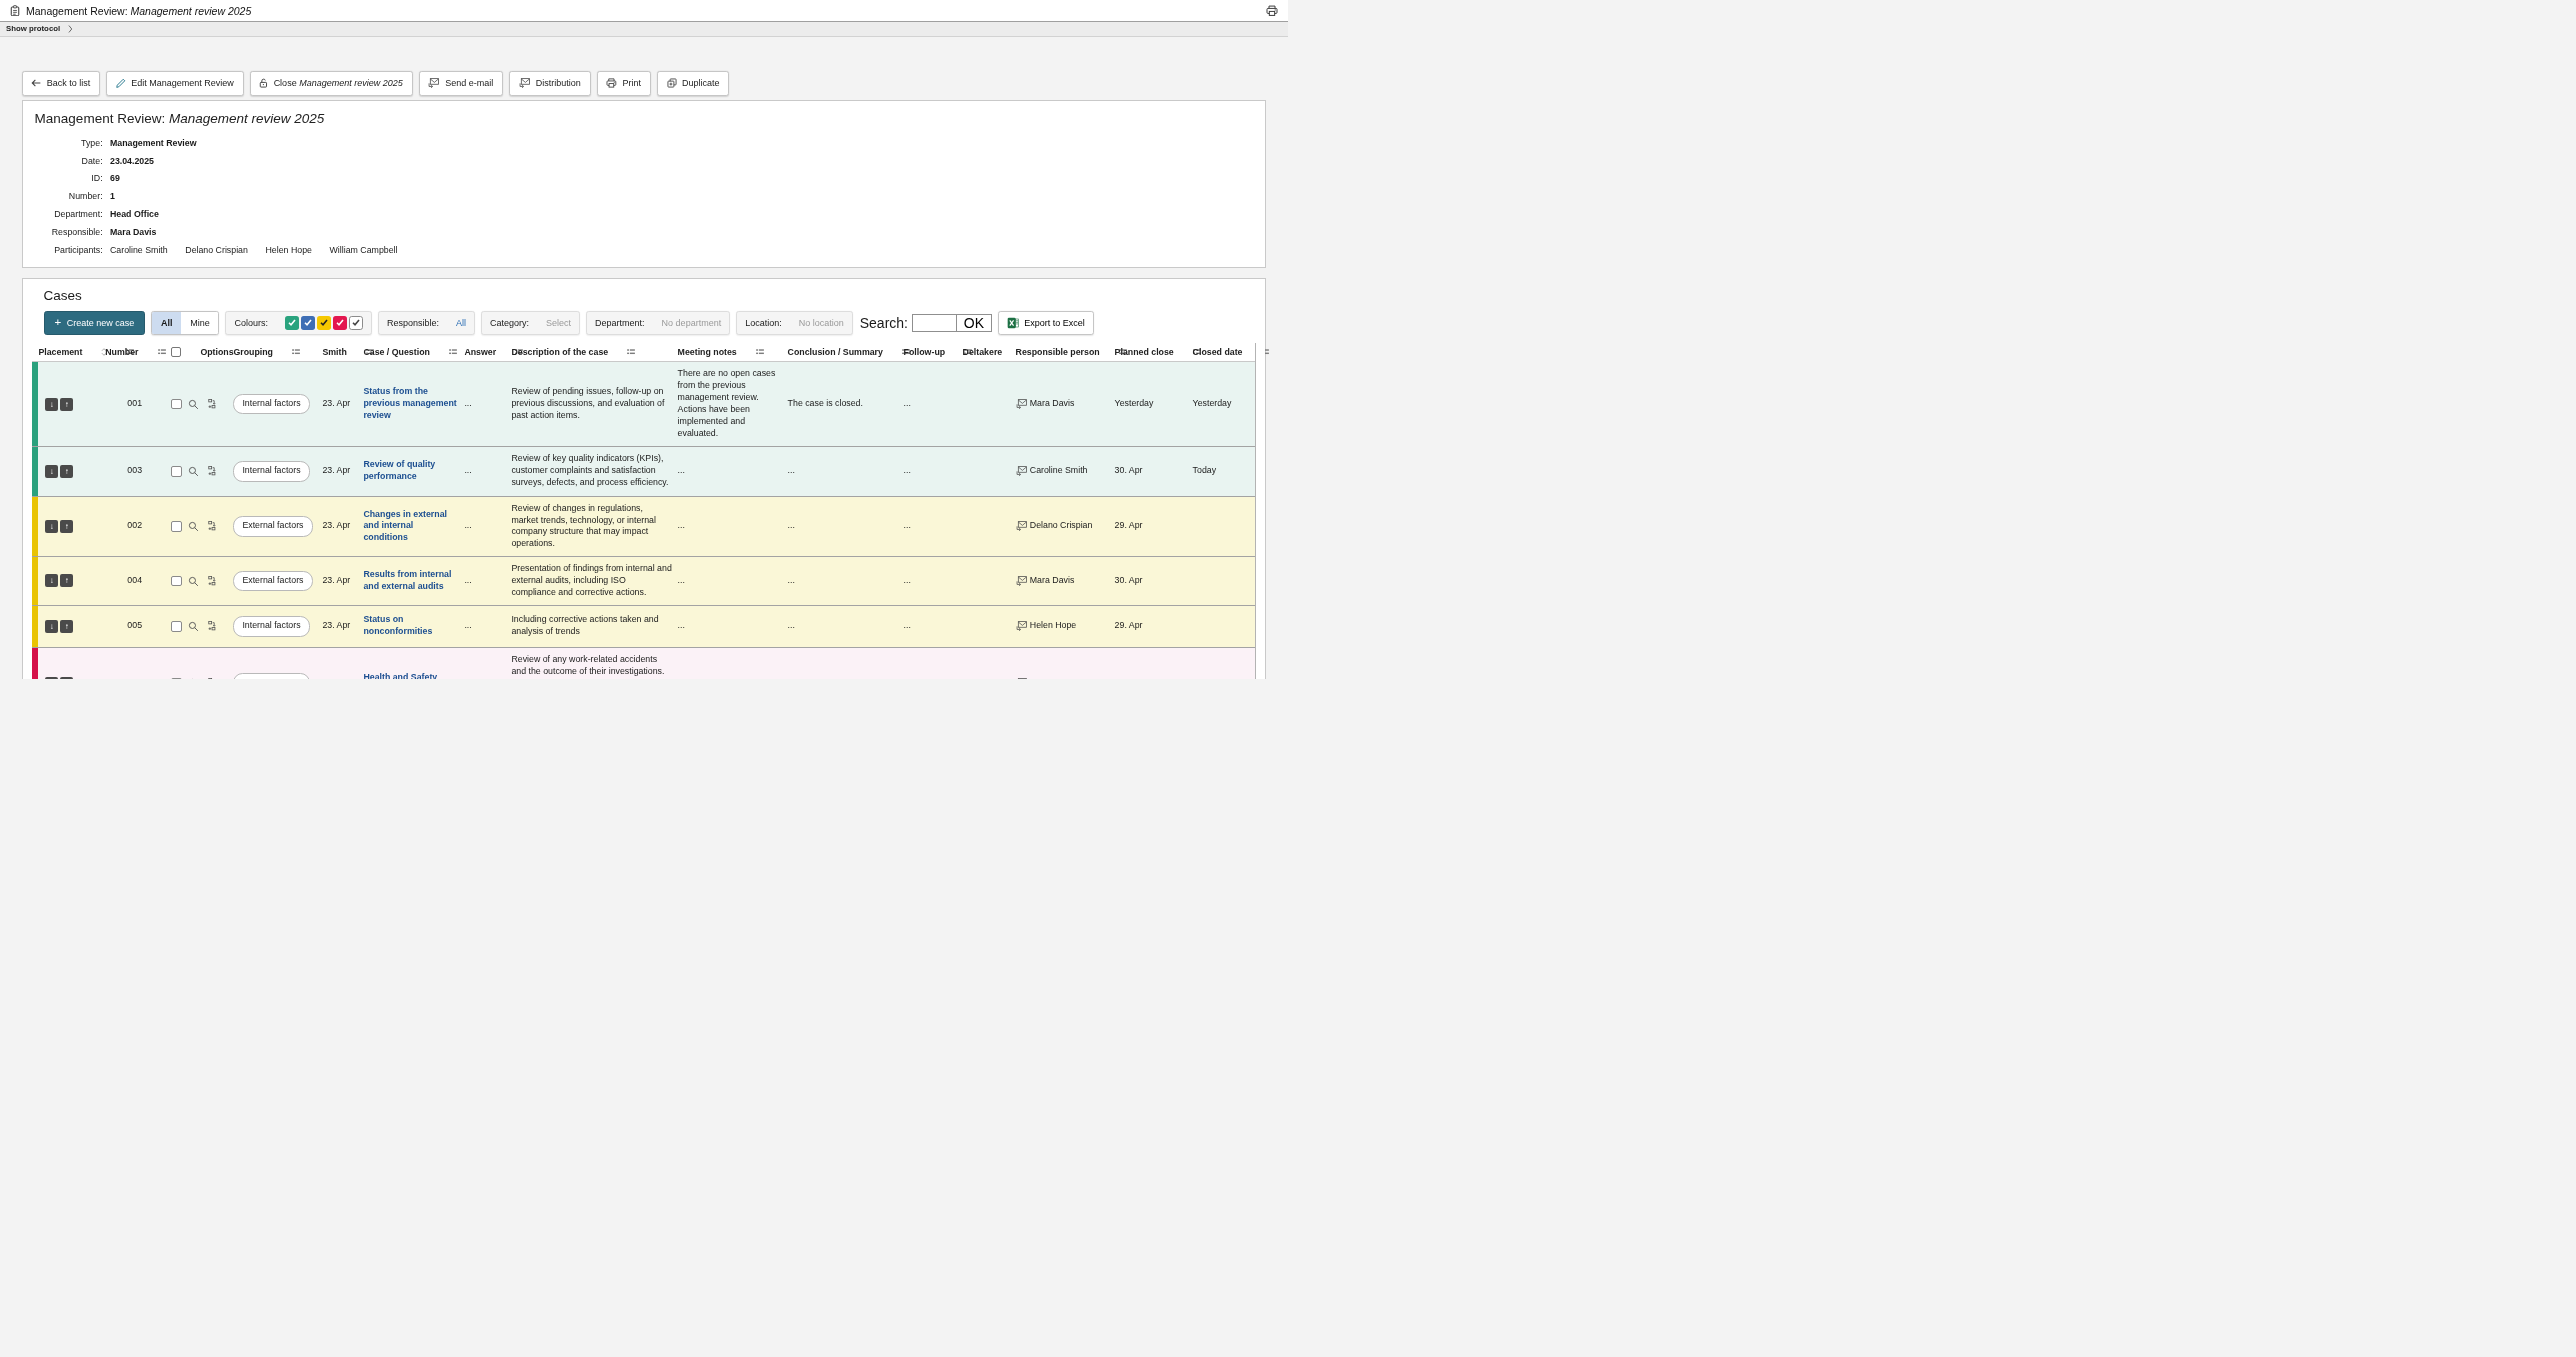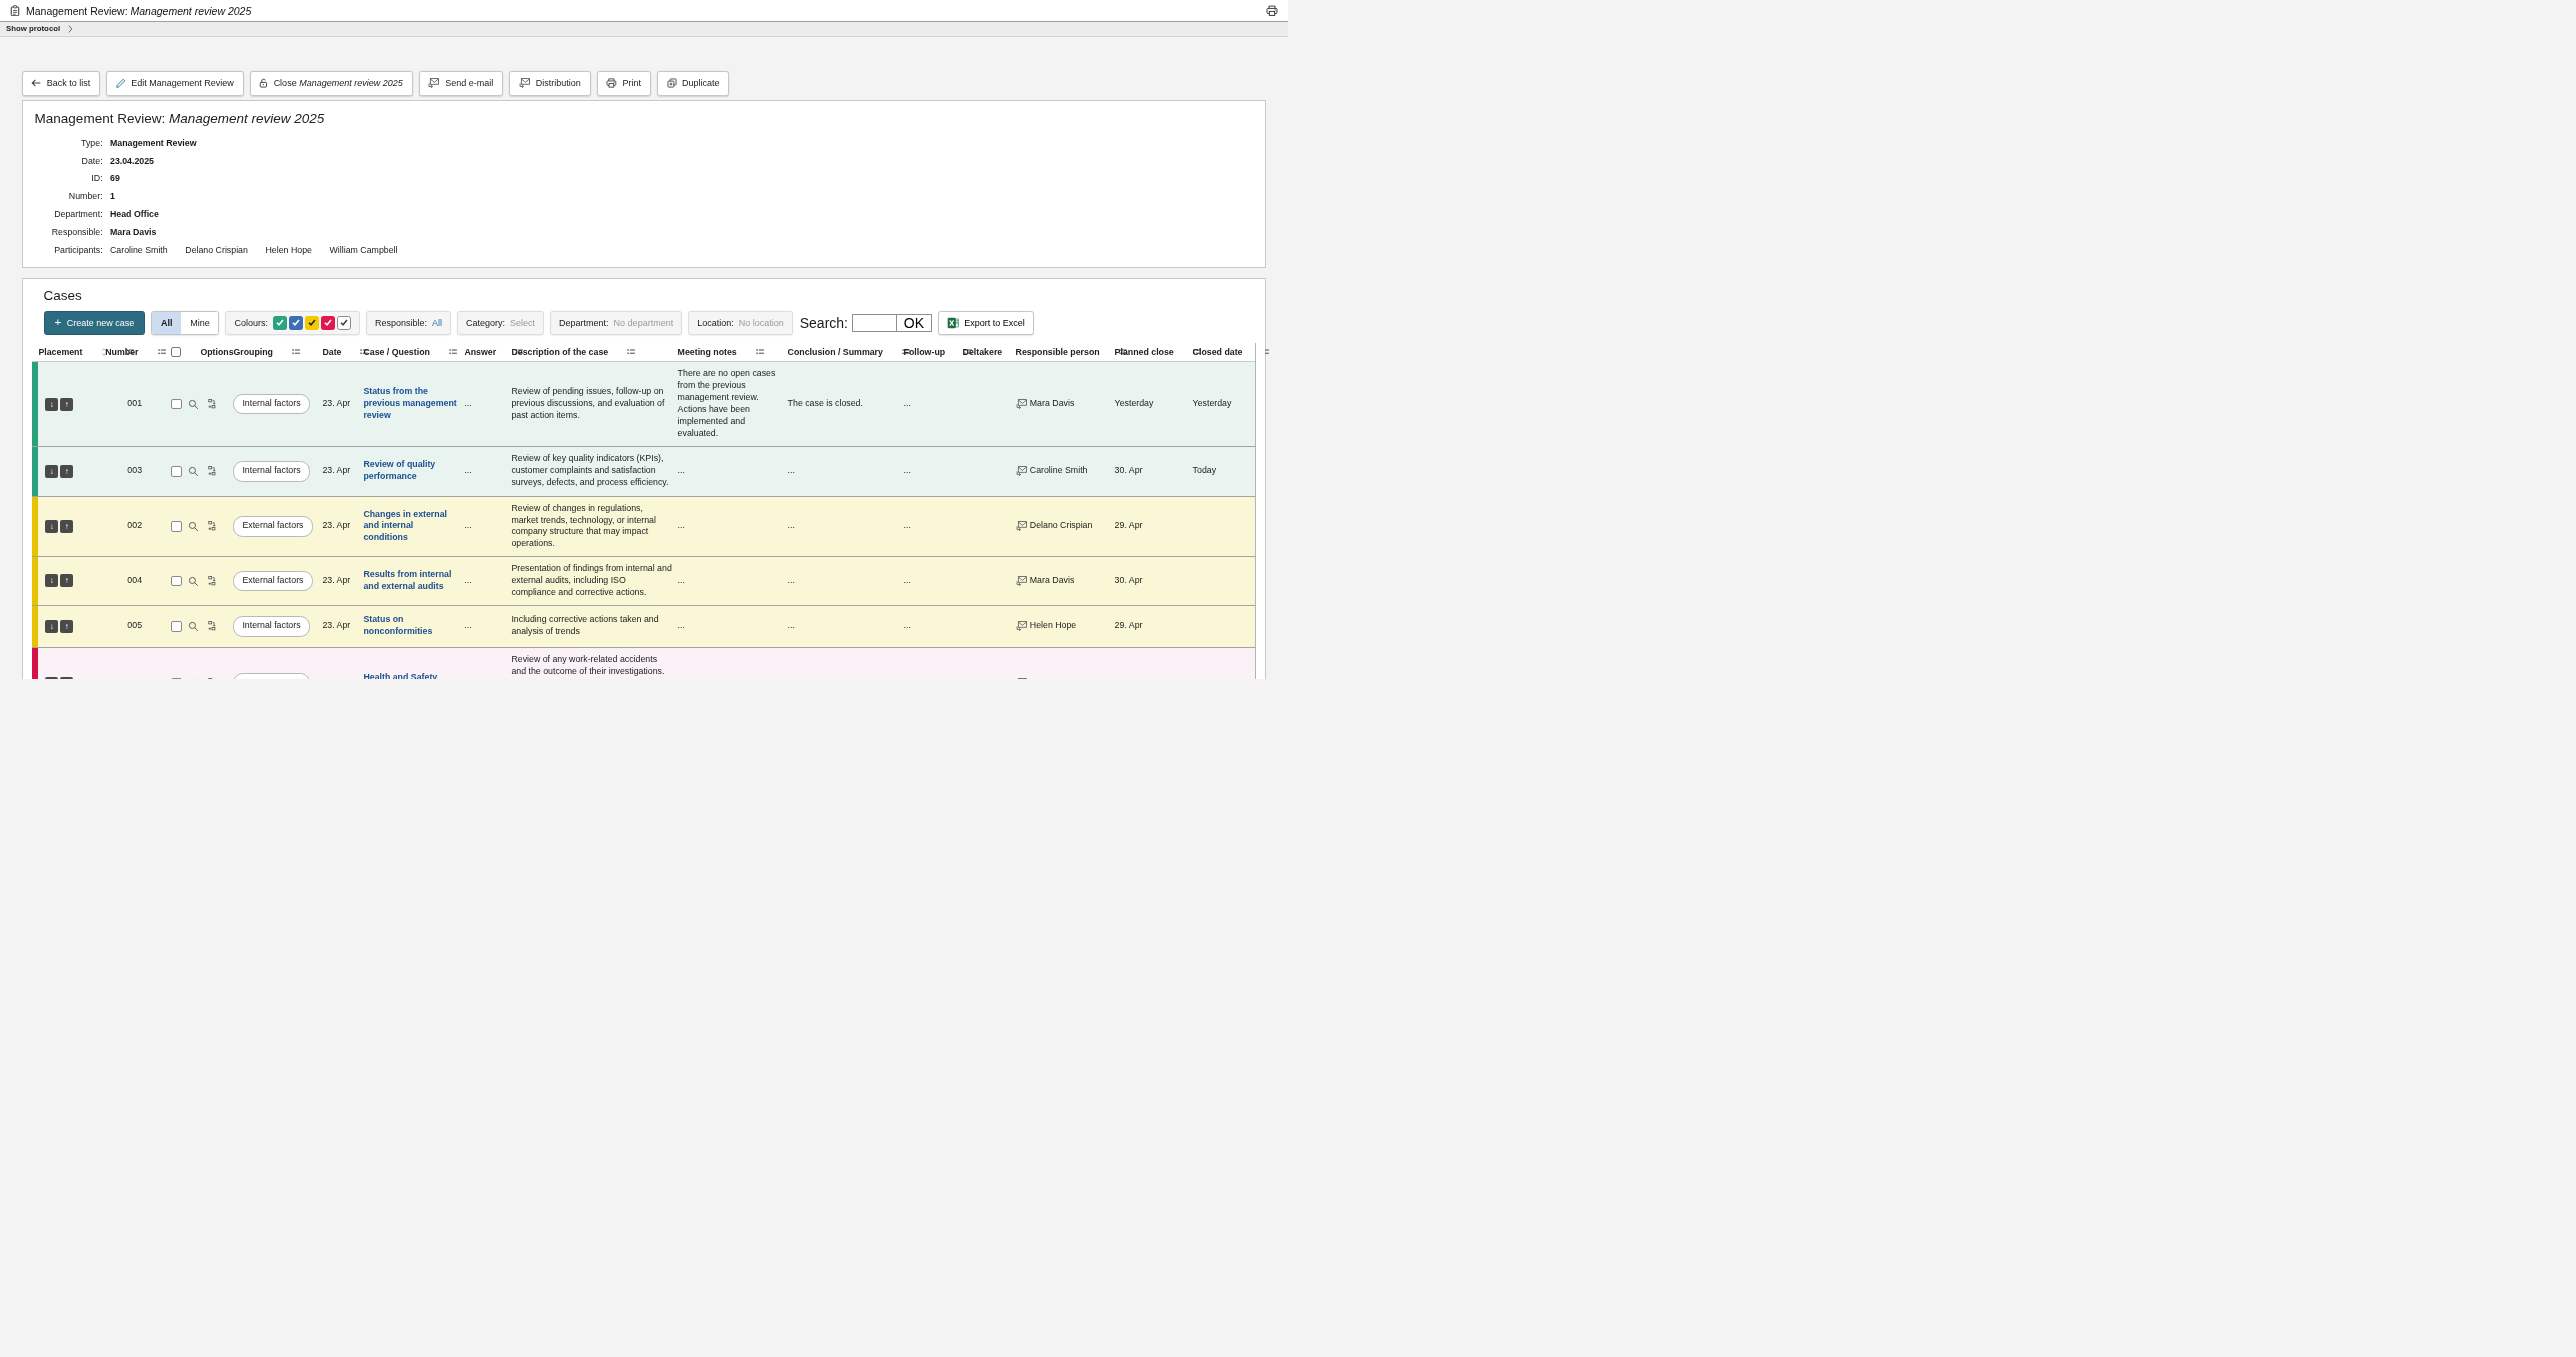--- a/index.html
+++ b/index.html
@@ -44,21 +44,21 @@
   .cases-card h2 { font-size:13.5px; font-weight:400; margin:1.4px 0 8px; padding:0 12px; }
 
   .filterbar { display:flex; align-items:center; gap:6px; padding:0 12px; }
   .create-btn { display:inline-flex; align-items:center; gap:5.4px; height:24px; padding:0 10px;
     background:#2d6b80; color:#fff; border:0.7px solid #265a6c; border-radius:2.7px; font-size:9px; cursor:pointer; }
   .create-btn .plus { font-size:11.5px; line-height:1; }
   .segmented { display:flex; height:24px; border:0.7px solid #c4c4c4; border-radius:2.7px; overflow:hidden; background:#fff;
     box-shadow:0 0.7px 1.4px rgba(0,0,0,.10); }
   .segmented .seg { display:flex; align-items:center; padding:0 8.8px; font-size:9px; cursor:pointer; background:#fff; }
   .segmented .seg.active { background:#cddcf0; font-weight:bold; }
-  .fgroup { display:flex; align-items:center; gap:5px; height:24px; padding:0 8px; background:#f5f5f5;
+  .fgroup { display:flex; align-items:center; gap:17px; height:24px; padding:0 8px; background:#f5f5f5;
     border:0.7px solid #ddd; border-radius:2.7px; font-size:9px; white-space:nowrap; box-shadow:0 0.7px 1.4px rgba(0,0,0,.07); }
   .fgroup .muted { color:#9a9a9a; cursor:pointer; }
   .fgroup a { color:#2b6db3; text-decoration:none; cursor:pointer; }
   .ckrow { display:flex; gap:2px; }
   .ck { width:14px; height:14px; border-radius:2.7px; display:inline-flex; align-items:center; justify-content:center; cursor:pointer; }
   .ck-green { background:#2aa37e; color:#fff; }
   .ck-blue  { background:#3e6eb5; color:#fff; }
   .ck-yellow{ background:#f6c800; color:#222; }
   .ck-red   { background:#e3174f; color:#fff; }
   .ck-white { background:#fff; border:1.4px solid #8c8c8c; color:#444; }
@@ -357,21 +357,21 @@
                 <g fill="#7d7d7d">
                   <rect x="0" y="0.5" width="3.2" height="2.4"></rect>
                   <rect x="4.6" y="0.5" width="8.4" height="2.4"></rect>
                   <rect x="0" y="6" width="3.2" height="2.4"></rect>
                   <rect x="4.6" y="6" width="8.4" height="2.4"></rect>
                 </g>
               </svg>
             </span>
         </div>
         <div class="hcell">
-          <span>Date</span>
+          <span>Smith</span>
           <span>
               <svg viewBox="0 0 13 10" width="8" height="6">
                 <g fill="#7d7d7d">
                   <rect x="0" y="0.5" width="3.2" height="2.4"></rect>
                   <rect x="4.6" y="0.5" width="8.4" height="2.4"></rect>
                   <rect x="0" y="6" width="3.2" height="2.4"></rect>
                   <rect x="4.6" y="6" width="8.4" height="2.4"></rect>
                 </g>
               </svg>
             </span>

